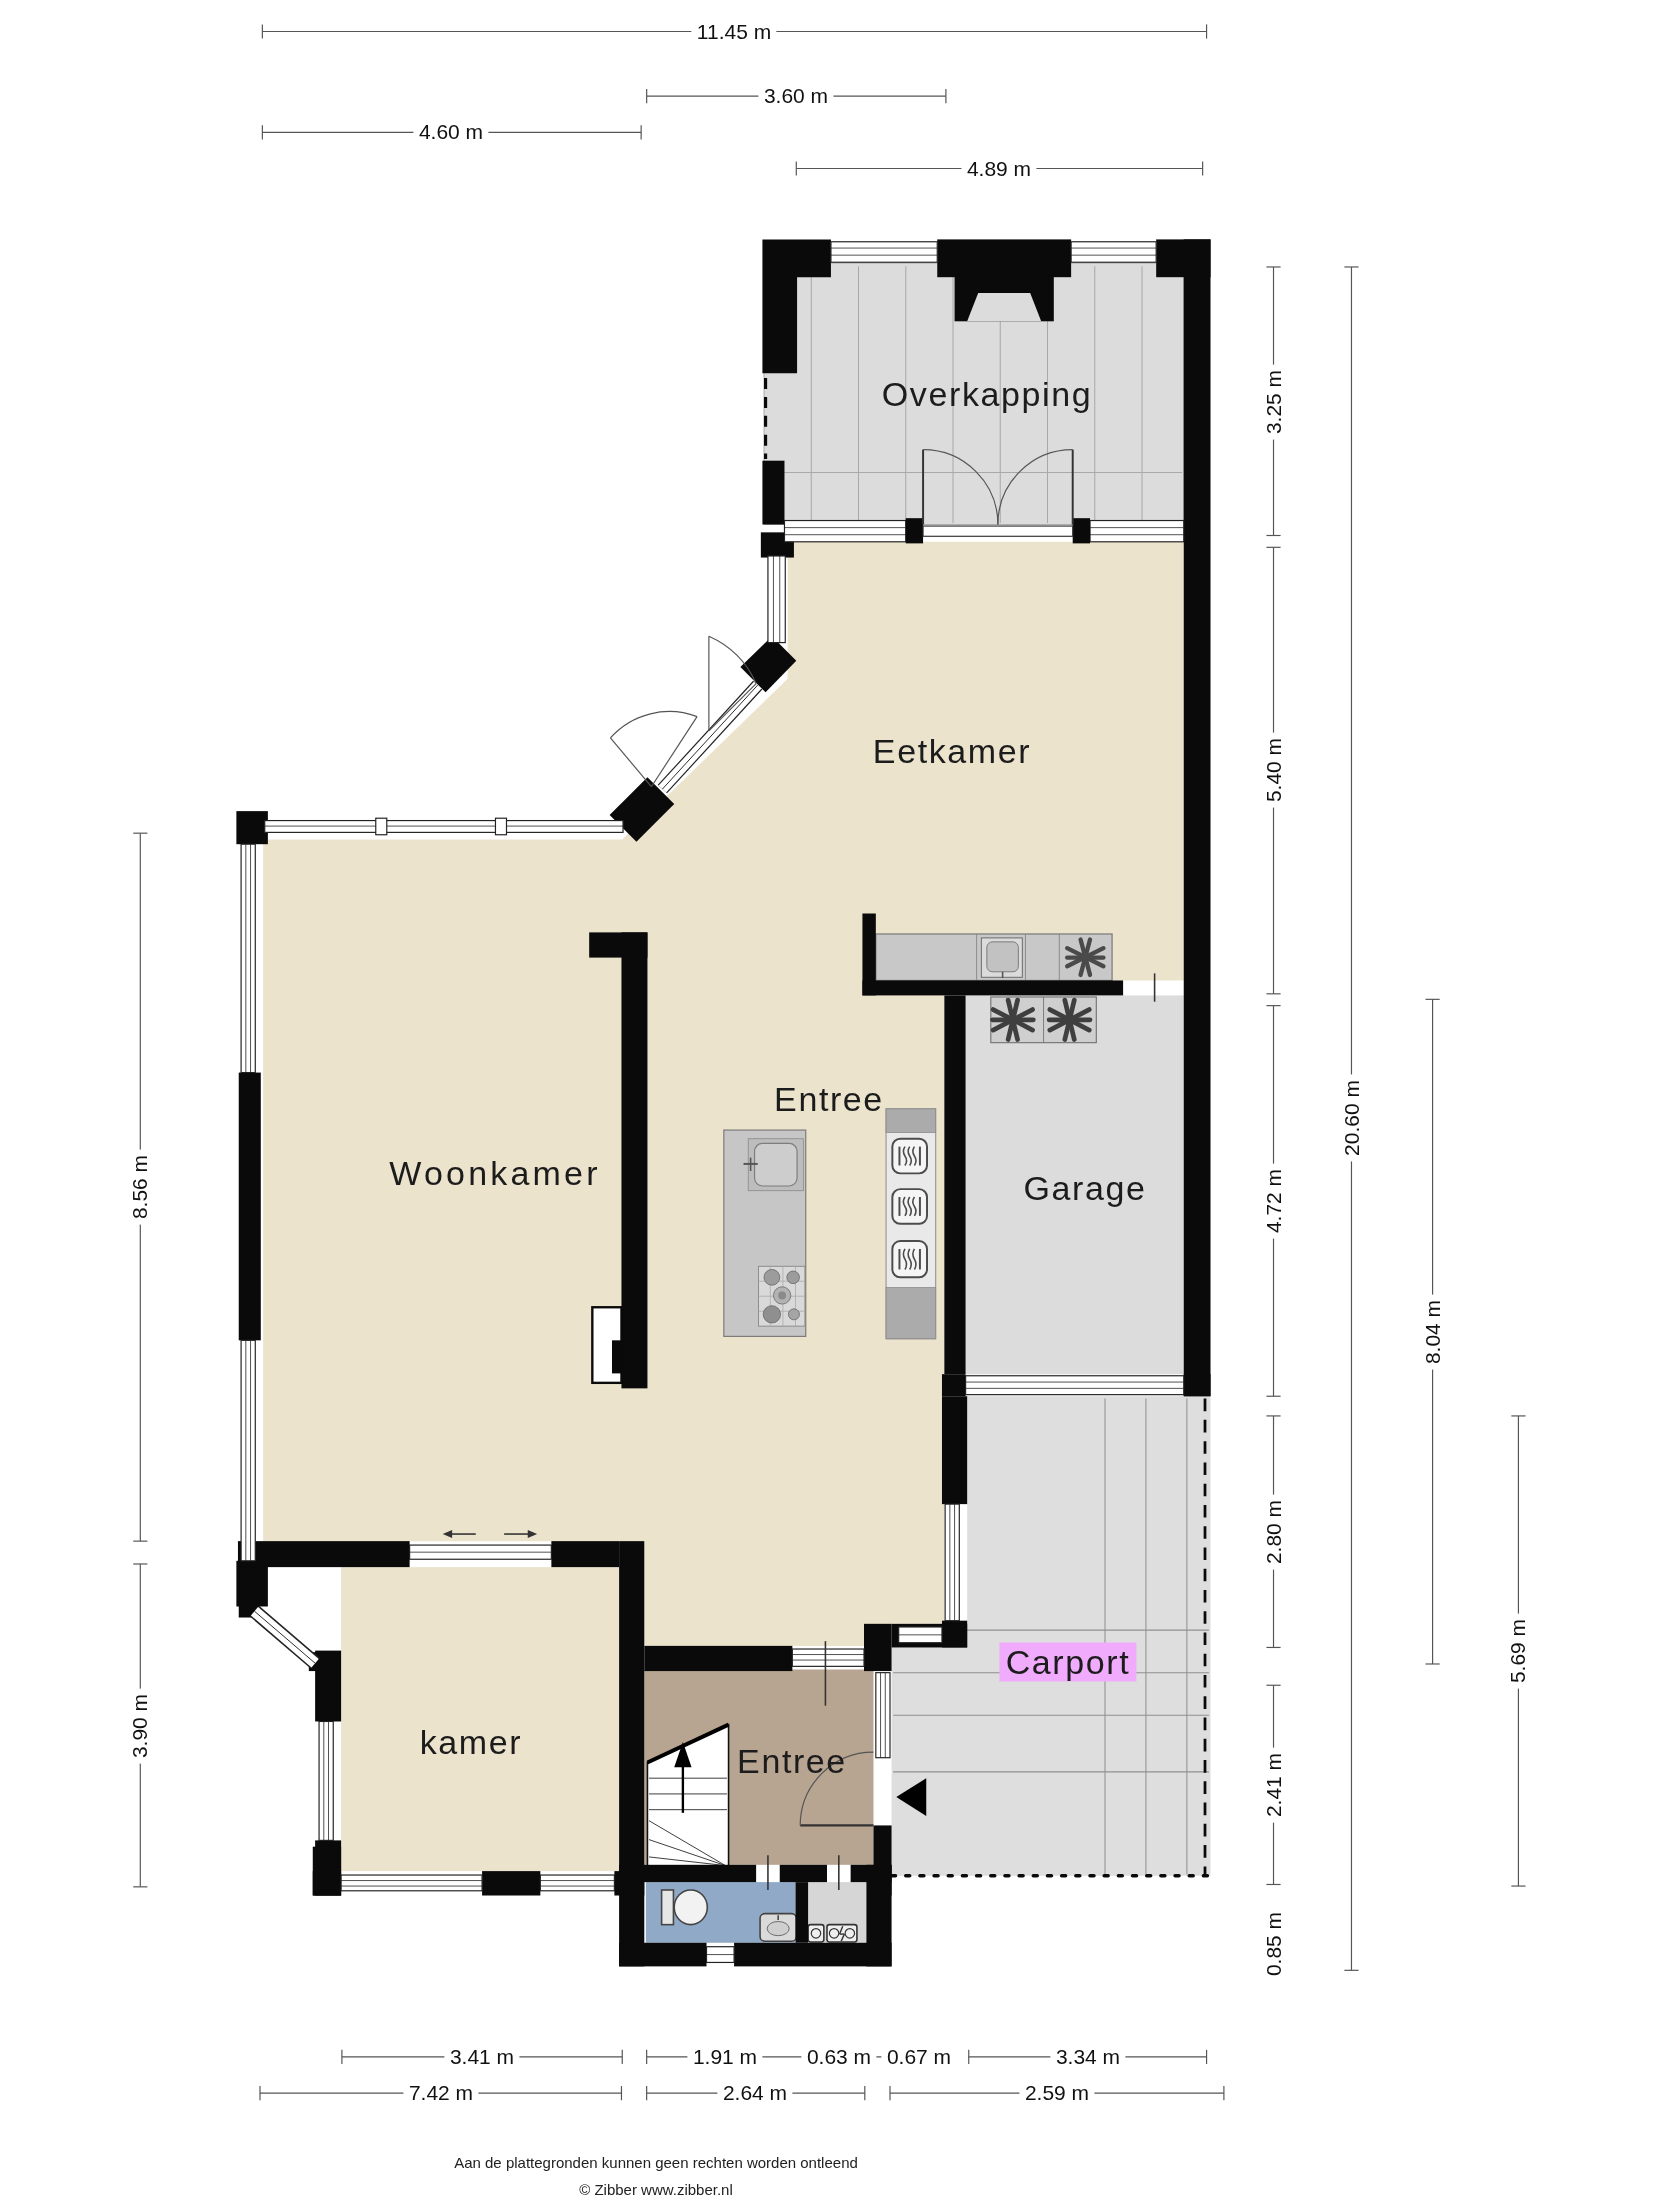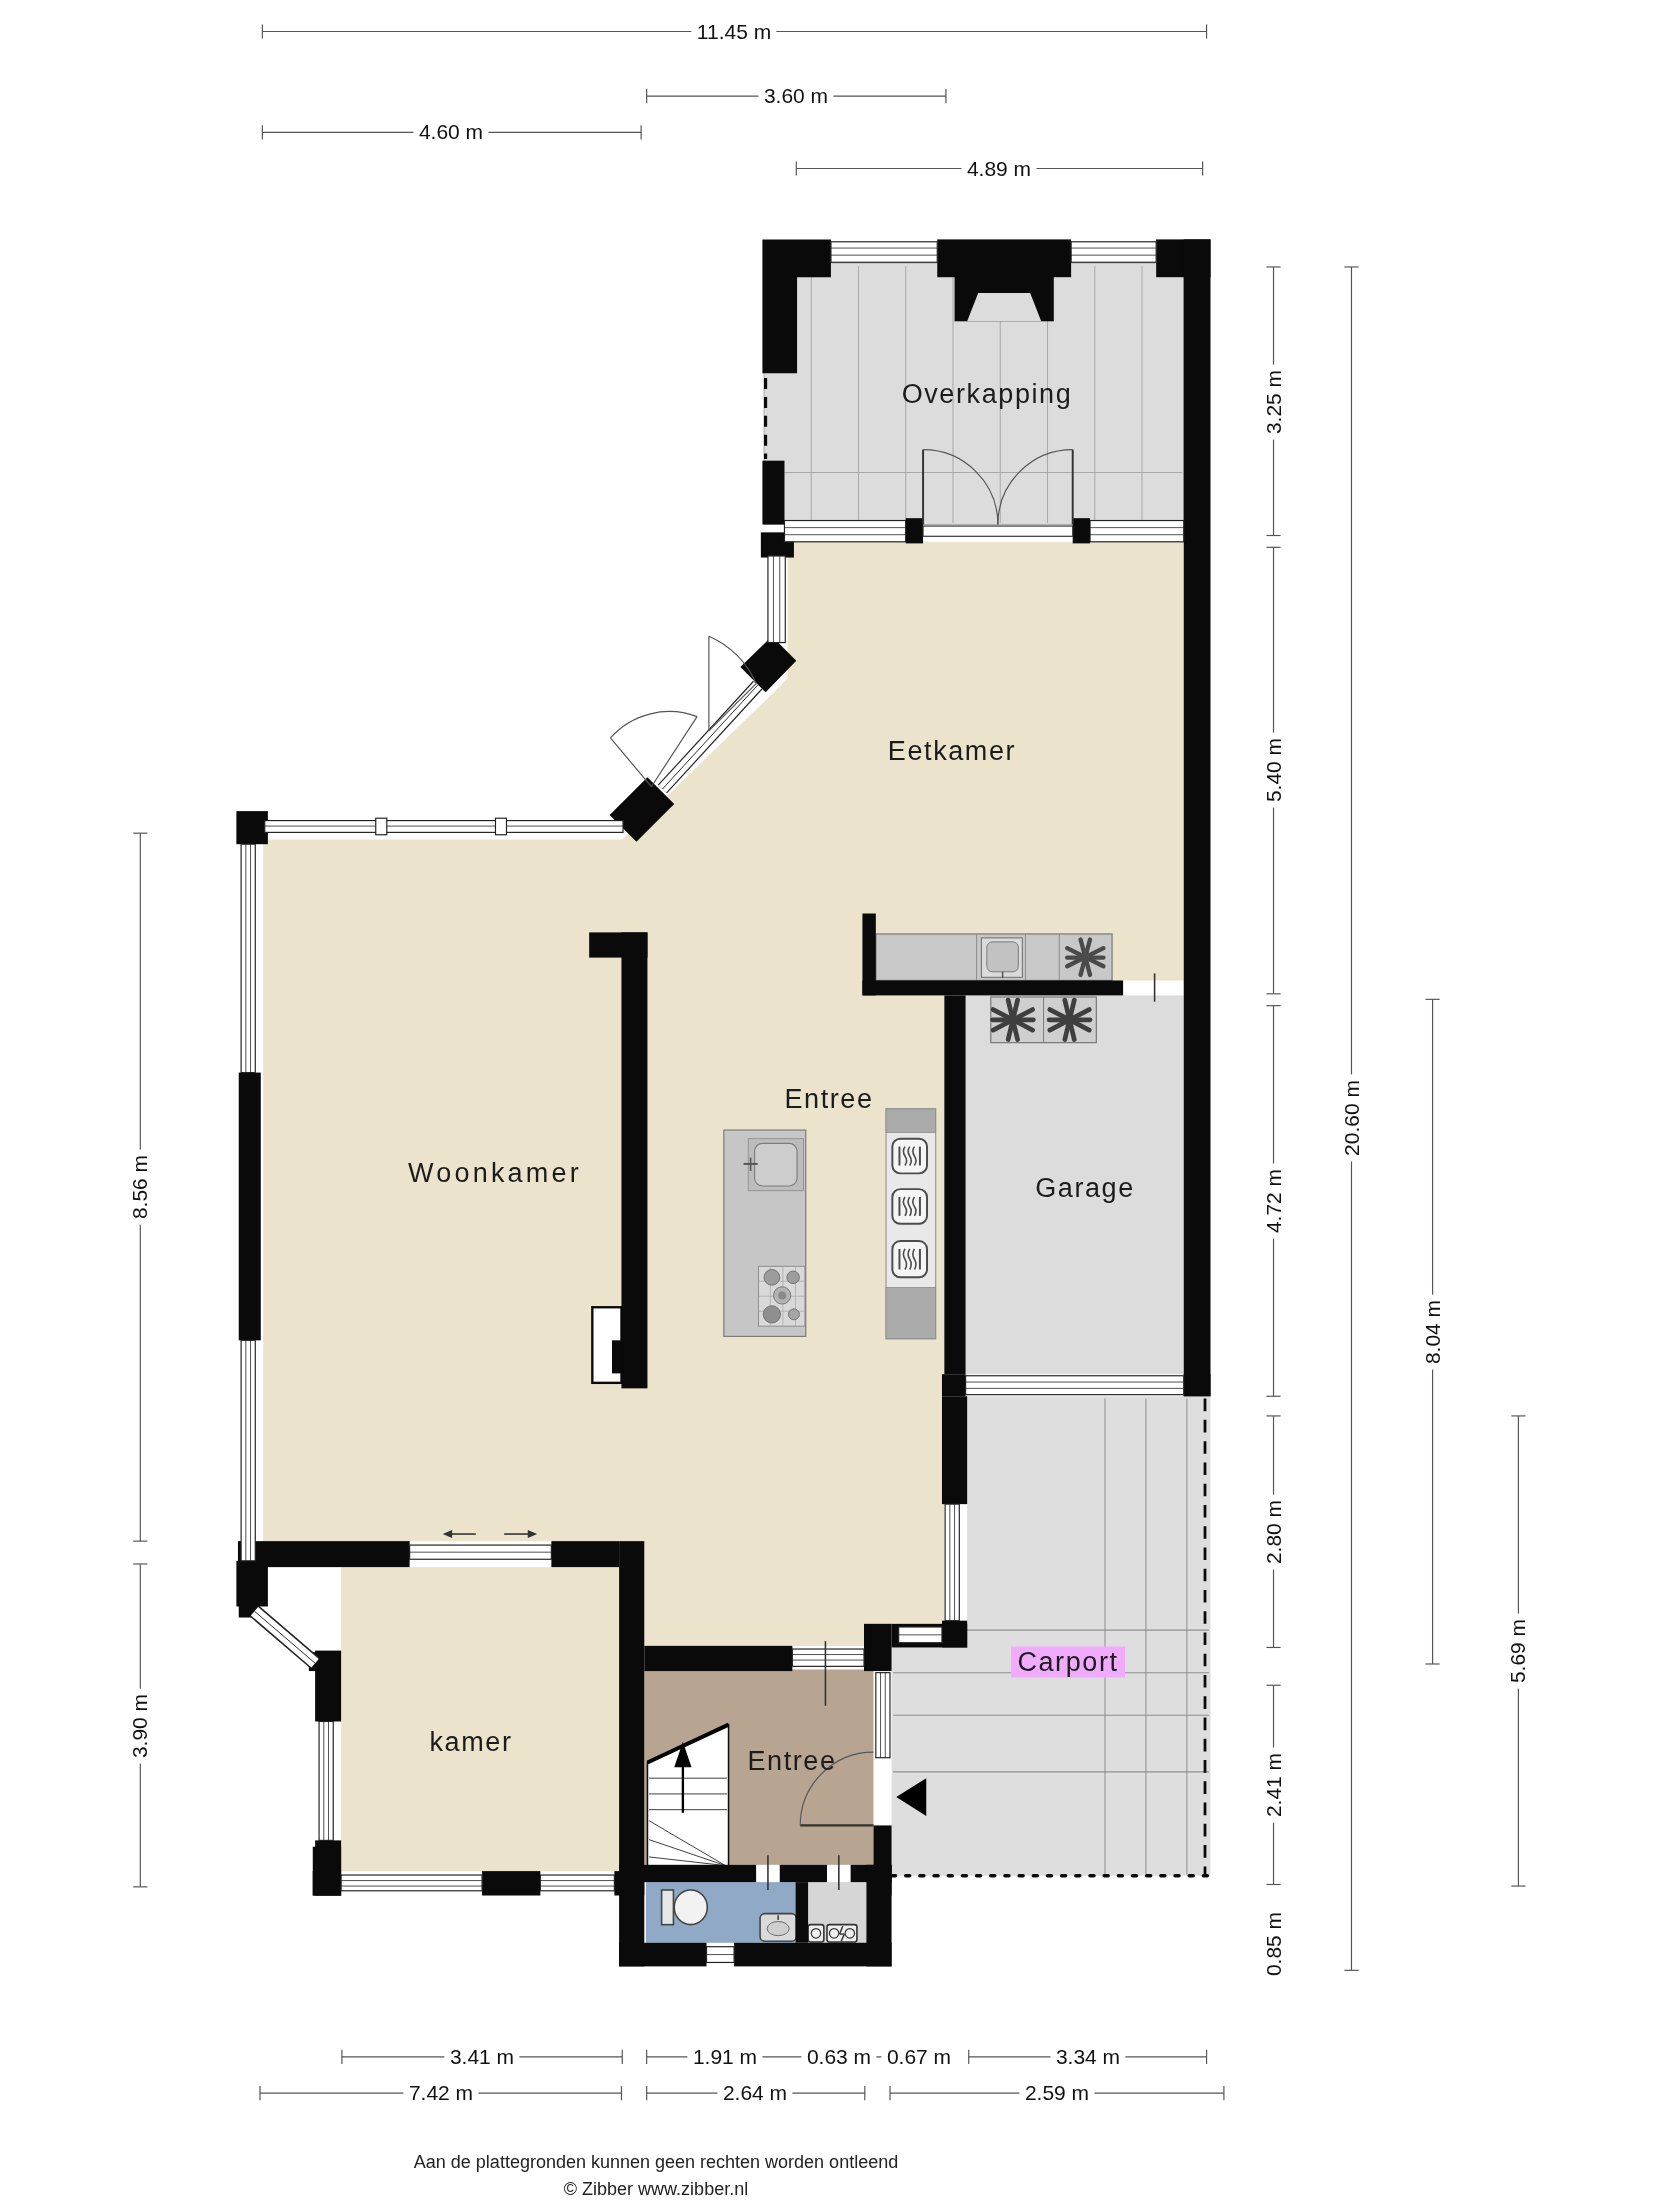--- a/index.html
+++ b/index.html
@@ -9,27 +9,27 @@
   }
   .canvas svg{position:absolute;left:0;top:0;}
   .lbl{
     position:absolute;transform:translate(-50%,-50%);
     font-size:21px;color:#111;background:#fff;padding:0 5.5px;
     white-space:nowrap;line-height:1.1;z-index:5;
   }
   .lbl.vert{transform:translate(-50%,-50%) rotate(-90deg);}
   .room{
     position:absolute;transform:translate(-50%,-50%);
-    font-size:27px;color:#1c1c1c;letter-spacing:1.6px;
+    font-size:34px;color:#1c1c1c;letter-spacing:1.6px;
     white-space:nowrap;z-index:4;
   }
   .room.wide{letter-spacing:3.2px;text-align:center;}
   .footer-line{
     position:absolute;transform:translate(-50%,-50%);
-    font-size:18px;color:#222;white-space:nowrap;z-index:5;
+    font-size:15px;color:#222;white-space:nowrap;z-index:5;
   }
 </style>
 </head>
 <body>
 
 <div class="canvas">
 
 <svg width="1654" height="2205" viewBox="0 0 2100 2800">
 
   <g>

